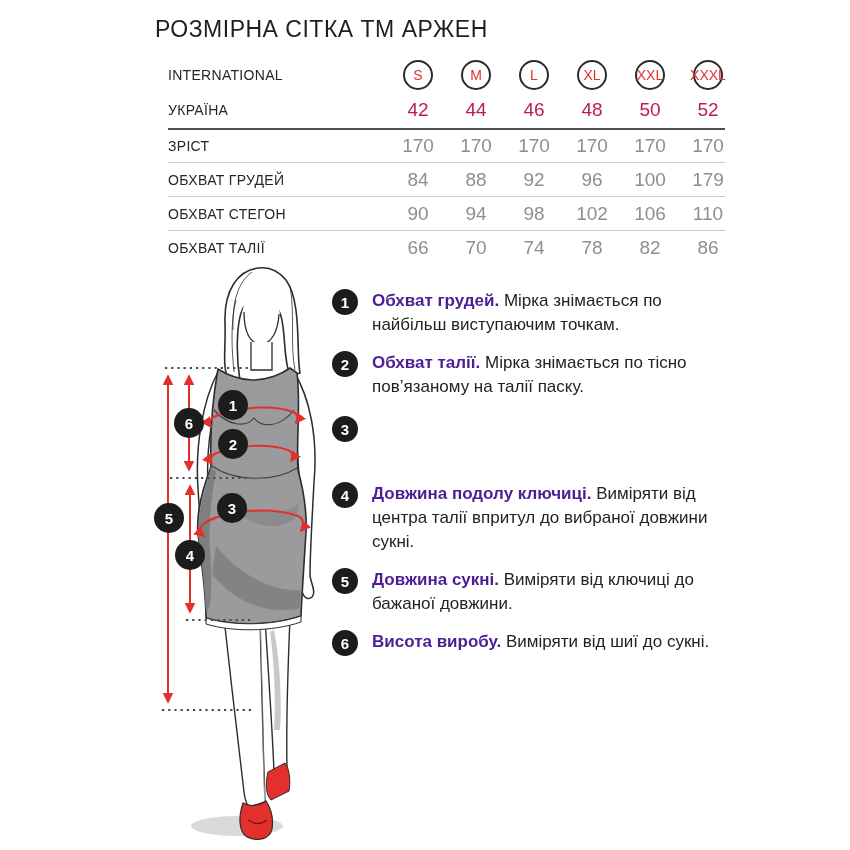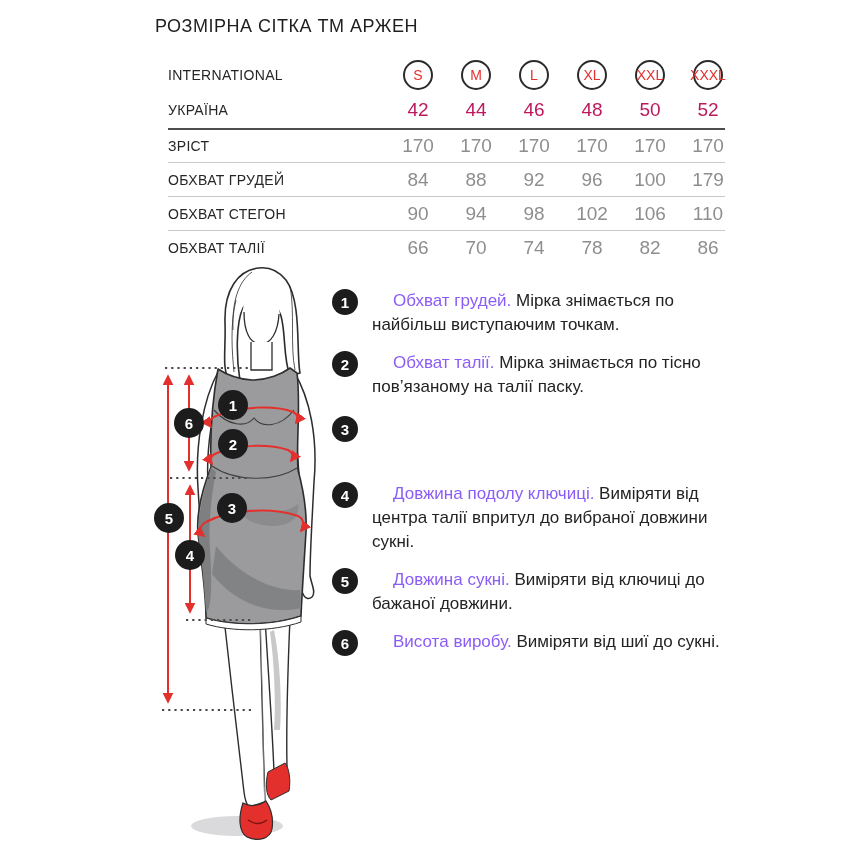--- a/index.html
+++ b/index.html
@@ -1,21 +1,21 @@
 <!DOCTYPE html>
 <html><head>
 <meta charset="utf-8">
 <style>
   * { margin:0; padding:0; box-sizing:border-box; }
   html,body { width:850px; height:850px; background:#ffffff;
               font-family:"Liberation Sans", sans-serif; color:#222; overflow:hidden; }
   .stage { position:relative; width:850px; height:850px; background:#fff; }
 
   
-  .page-title { position:absolute; left:155px; top:16px; font-size:18px;
+  .page-title { position:absolute; left:155px; top:16px; font-size:23px;
                 letter-spacing:.5px; color:#1e1e1e; font-weight:500; }
 
   
   .size-table { position:absolute; left:155px; top:58px; width:570px; }
   .trow { display:grid; grid-template-columns:221px repeat(6,58px); align-items:center;margin-left:13px; }
   .trow .lbl { font-size:14px; color:#262626; letter-spacing:.3px; }
   .trow .val { text-align:center; font-size:19px; }
   .row-intl { height:34px; }
   .row-ukr  { height:36px; }
   .row-data { height:34px; border-top:1px solid #c9c9c9; }
@@ -27,21 +27,21 @@
                  display:flex; align-items:center; justify-content:center;
                  margin:0 auto; color:#e3302d; font-size:14px; white-space:nowrap;
                  overflow:visible; }
 
   
   .instr { position:absolute; left:332px; width:393px; display:flex; }
   .instr .badge { flex:0 0 26px; width:26px; height:26px; border-radius:50%;
                   background:#1c1c1c; color:#fff; font-size:15px; font-weight:bold;
                   display:flex; align-items:center; justify-content:center; margin-right:14px; }
   .instr .txt { font-size:17px; line-height:24px; color:#232323; width:350px; }
-  .instr .txt b { font-weight:normal; color:#8b5cf6;margin-left:21px; }
+  .instr .txt b { font-weight:bold; color:#4c1d95; }
 
   
   .figure-wrap { position:absolute; left:140px; top:260px; width:200px; height:590px; }
   svg text.badge-num { font:bold 15px "Liberation Sans", sans-serif; fill:#fff;
                        text-anchor:middle; }
 </style>
 </head>
 <body>
 
 <div class="stage">

